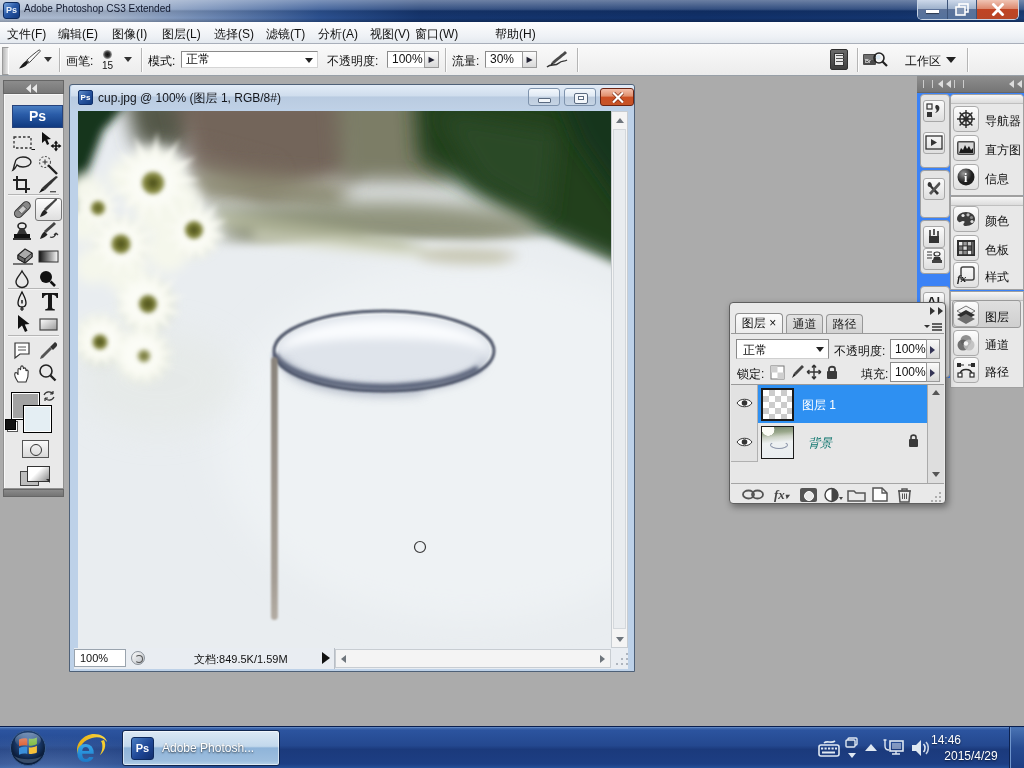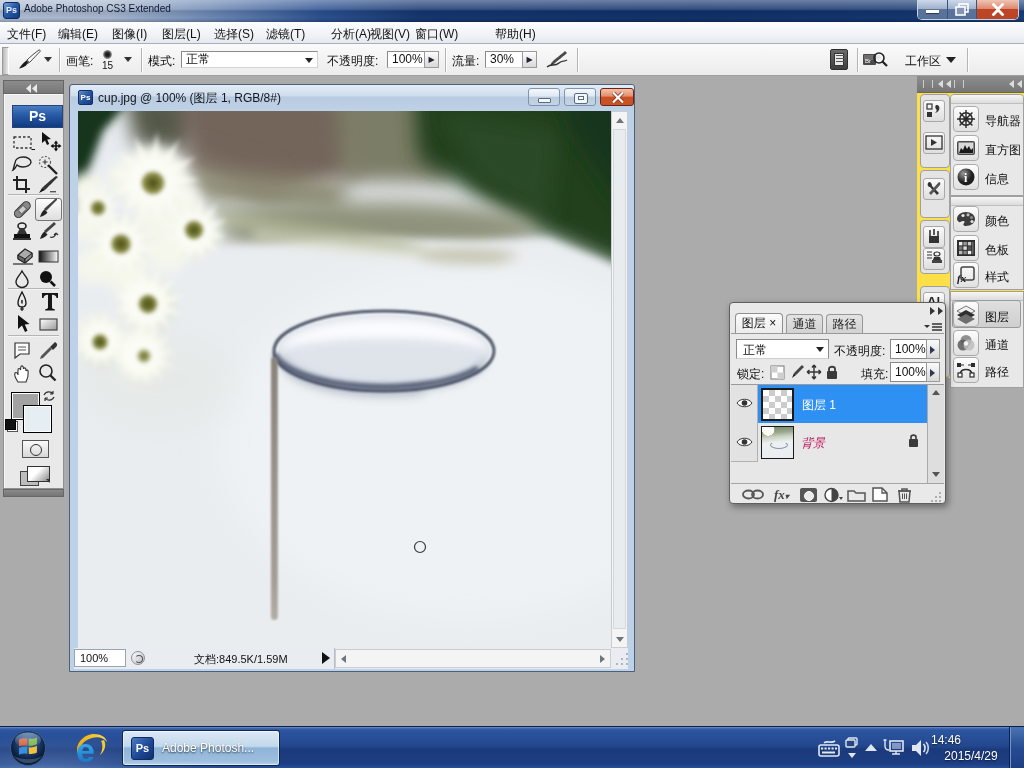--- a/index.html
+++ b/index.html
@@ -67,21 +67,21 @@
     </div>
   </div>
 </div>
 <div class="abs" id="menubar">
   <div class="abs mitem" style="left:7px">文件(F)</div>
   <div class="abs mitem" style="left:58px">编辑(E)</div>
   <div class="abs mitem" style="left:112px">图像(I)</div>
   <div class="abs mitem" style="left:162px">图层(L)</div>
   <div class="abs mitem" style="left:214px">选择(S)</div>
   <div class="abs mitem" style="left:266px">滤镜(T)</div>
-  <div class="abs mitem" style="left:331px">分析(A)</div>
+  <div class="abs mitem" style="left:318px">分析(A)</div>
   <div class="abs mitem" style="left:370px">视图(V)</div>
   <div class="abs mitem" style="left:415px">窗口(W)</div>
   <div class="abs mitem" style="left:495px">帮助(H)</div>
 </div>
 <div class="abs" id="optbar">
 
   <div class="abs" style="left:2px;top:3px;width:5px;height:26px;background:linear-gradient(to right,#b8b8b8,#e8e8e8);border:1px solid #9a9a9a;border-right-color:#fff;"></div>
 
   <svg class="abs" style="left:16px;top:5px" width="26" height="22" viewBox="0 0 26 22">
     <path d="M23 1 C20 3 14 8 11 11 L13.5 13.5 C16.5 10.5 21.5 5 24 2.5 C24.5 1.5 24 0.8 23 1 Z" fill="#fbfbfb" stroke="#444" stroke-width="1"></path>
@@ -457,21 +457,21 @@
         <circle cx="13" cy="3" r="1"></circle>
         <circle cx="13" cy="8" r="1"></circle>
         <circle cx="13" cy="13" r="1"></circle>
         <circle cx="8" cy="8" r="1"></circle>
         <circle cx="8" cy="13" r="1"></circle>
         <circle cx="3" cy="13" r="1"></circle>
       </g>
   </svg>
 </div>
 
-<div class="abs" id="dock" style="left:917px;top:76px;width:107px;height:302px;background:#fde047;">
+<div class="abs" id="dock" style="left:917px;top:76px;width:107px;height:302px;background:#3b82f6;">
   <div class="abs" style="left:0;top:0;width:107px;height:16px;background:linear-gradient(#8e8e8e,#757575);border-bottom:1px solid #666;">
     <div class="abs" style="left:6px;top:4px;width:8px;height:8px;border-left:1px solid #ccc;border-right:1px solid #ccc;"></div>
     <svg class="abs" style="left:19px;top:4px" width="16" height="8" viewBox="0 0 16 8">
         <path d="M7 0 L7 8 L2 4 Z M15 0 L15 8 L10 4 Z" fill="#ddd"></path>
       </svg>
     <div class="abs" style="left:37px;top:4px;width:8px;height:8px;border-left:1px solid #ccc;border-right:1px solid #ccc;"></div>
     <svg class="abs" style="left:90px;top:4px" width="16" height="8" viewBox="0 0 16 8">
         <path d="M7 0 L7 8 L2 4 Z M15 0 L15 8 L10 4 Z" fill="#ddd"></path>
       </svg>
   </div>
@@ -669,21 +669,21 @@
   <div class="abs" style="left:1px;top:120px;width:26px;height:38px;background:#e2e2e2;border-right:1px solid #b0b0b0;border-bottom:1px solid #b0b0b0;"></div>
   <svg class="abs eye" style="left:6px;top:133px" width="17" height="12" viewBox="0 0 17 12">
     <path d="M1 6 C4 1 13 1 16 6 C13 11 4 11 1 6 Z" fill="#fff" stroke="#333" stroke-width="1"></path>
     <circle cx="8.5" cy="6" r="2.8" fill="#333"></circle>
   </svg>
   <div class="abs" style="left:31px;top:123px;width:33px;height:33px;border:1px solid #1a1a1a;box-sizing:border-box;overflow:hidden;">
     <div style="width:100%;height:100%;background:radial-gradient(circle at 20% 8%,#fbfcf6 16%,transparent 17%),linear-gradient(175deg,#72846a 0%,#9aa88c 20%,#ccd2c6 33%,#eef1f2 50%,#e9edf0 100%);position:relative;">
       <div style="position:absolute;left:8px;top:14px;width:16px;height:6px;border:1px solid #8a93a8;border-radius:50%;border-top-color:transparent;"></div>
     </div>
   </div>
-  <div class="abs" style="left:71px;top:132px;font-size:12px;color:#be185d;font-style:italic;font-family:'Liberation Serif',serif;">背景</div>
+  <div class="abs" style="left:78px;top:132px;font-size:12px;color:#0f766e;font-style:italic;font-family:'Liberation Serif',serif;">背景</div>
   <svg class="abs" style="left:177px;top:130px" width="13" height="15" viewBox="0 0 13 15">
     <rect x="2" y="6" width="9" height="8" rx="1" fill="#3a3a3a"></rect>
     <path d="M4 6 L4 4 C4 1.5 9 1.5 9 4 L9 6" fill="none" stroke="#3a3a3a" stroke-width="1.6"></path>
   </svg>
 
   <div class="abs" style="left:197px;top:82px;width:17px;height:98px;background:#dedede;border-left:1px solid #aaa;box-sizing:border-box;">
     <div class="abs" style="left:4px;top:5px;width:0;height:0;border-left:4px solid transparent;border-right:4px solid transparent;border-bottom:5px solid #555;"></div>
     <div class="abs" style="left:4px;top:87px;width:0;height:0;border-left:4px solid transparent;border-right:4px solid transparent;border-top:5px solid #555;"></div>
   </div>
   <div class="abs" style="left:1px;top:180px;width:213px;height:1px;background:#a5a5a5;"></div>

